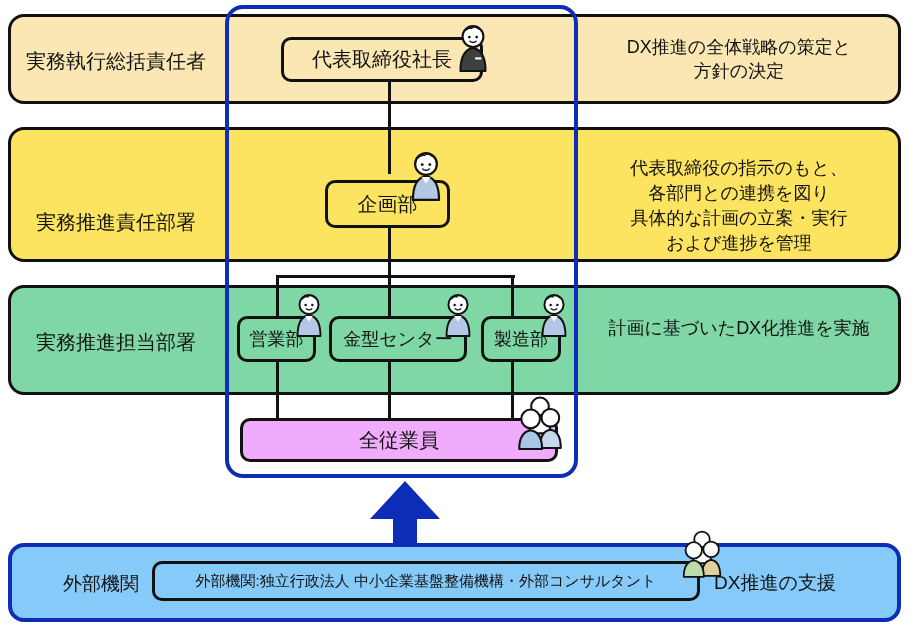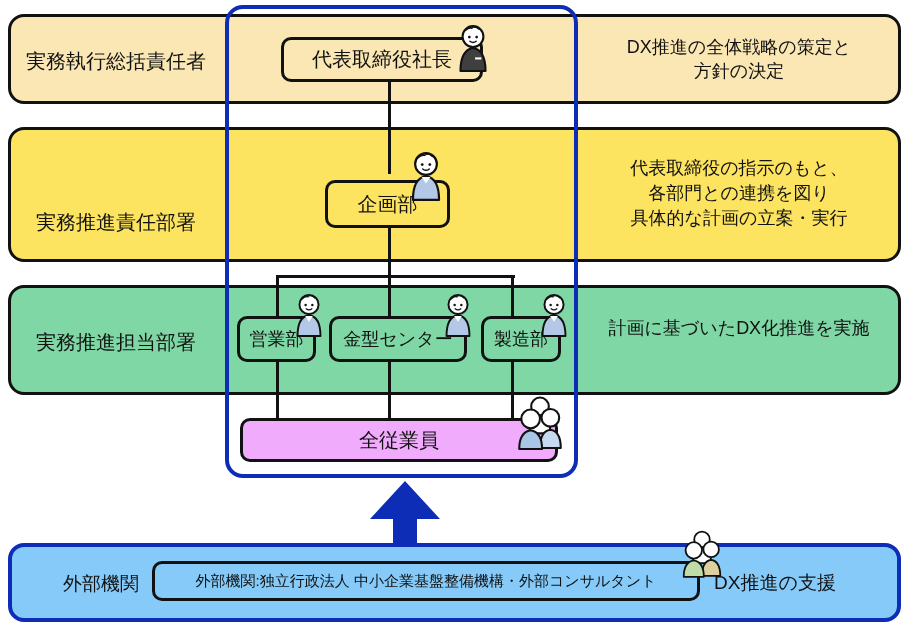--- a/index.html
+++ b/index.html
@@ -88,20 +88,21 @@
   <div class="row-label label-4">外部機関</div>
 
   <div class="desc desc-1">
     <div>DX推進の全体戦略の策定と</div>
     <div>方針の決定</div>
   </div>
   <div class="desc desc-2">
     <div>代表取締役の指示のもと、</div>
     <div>各部門との連携を図り</div>
     <div>具体的な計画の立案・実行</div>
+    <div>および進捗を管理</div>
   </div>
   <div class="desc desc-3">
     <div>計画に基づいたDX化推進を実施</div>
   </div>
   <div class="desc-4">DX推進の支援</div>
 
   <div class="node node-ceo">代表取締役社長</div>
   <div class="node node-planning">企画部</div>
   <div class="node node-dept-1">営業部</div>
   <div class="node node-dept-2">金型センター</div>

